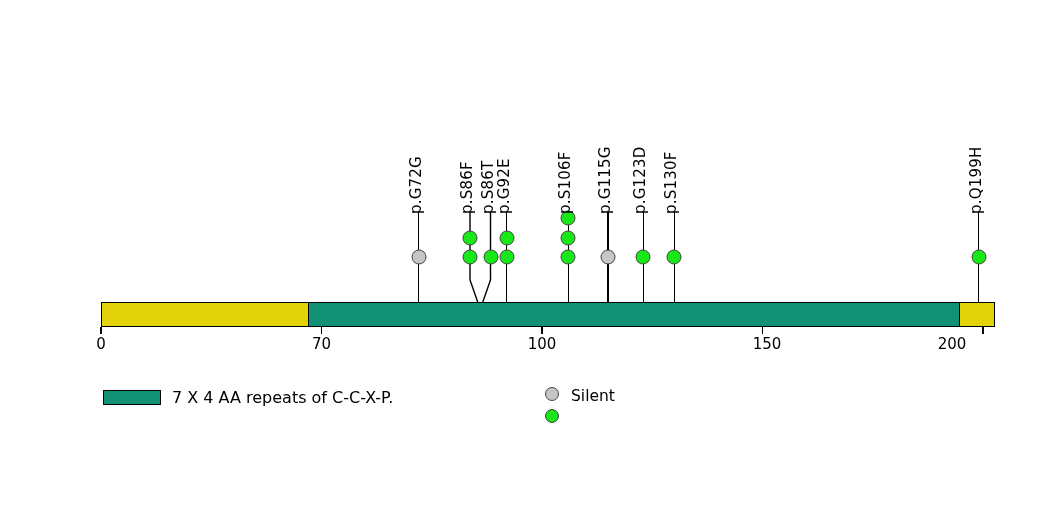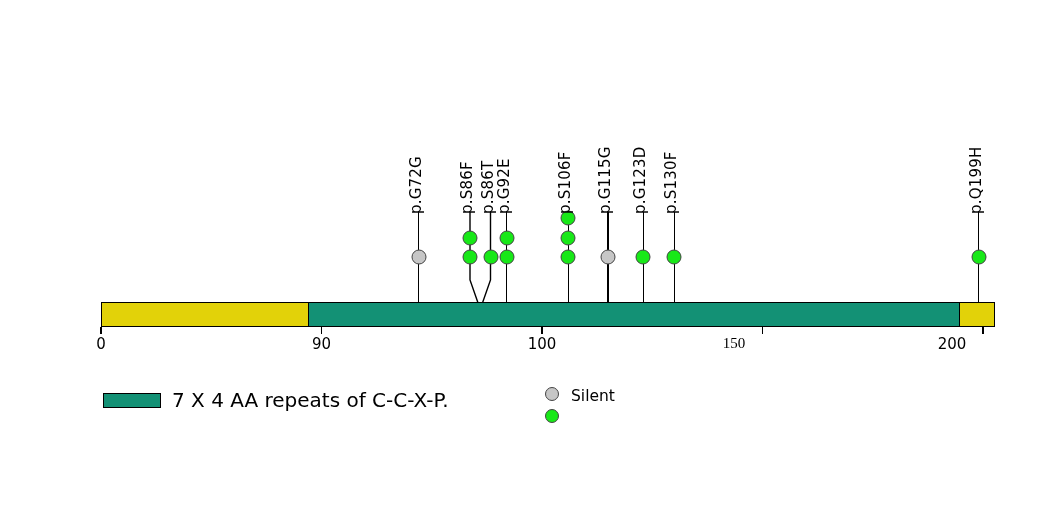--- a/index.html
+++ b/index.html
@@ -98,21 +98,21 @@
     align-items: center;
     gap: 11px;
   }
   #legend-domain-swatch {
     width: 58px;
     height: 15px;
     box-sizing: border-box;
     border: 1.5px solid #000000;
   }
   #legend-domain-label {
-    font-size: 20px;
+    font-size: 16px;
     color: #000000;
     white-space: nowrap;
   }
 
   #legend-variants {
     position: absolute;
     left: 545px;
     top: 387px;
   }
   .legend-var-row {
@@ -182,25 +182,25 @@
   <div id="protein-bar" style="background: rgb(226, 210, 9);">
     <div id="domain-layer">
         <div class="domain-seg" style="left: 205.77px; width: 652.68px; background: rgb(19, 145, 117);"></div>
       </div>
   </div>
 
   <div id="axis">
       <div class="tick-mark" style="left: 100.3px;"></div>
       <div class="tick-label" style="left: 101px;">0</div>
       <div class="tick-mark" style="left: 320.8px;"></div>
-      <div class="tick-label" style="left: 321.5px;">90</div>
+      <div class="tick-label" style="left: 321.5px;">70</div>
       <div class="tick-mark" style="left: 541.3px;"></div>
       <div class="tick-label" style="left: 542px;">100</div>
       <div class="tick-mark" style="left: 761.8px;"></div>
-      <div class="tick-label" style="left: 734px; font-family: Liberation Serif, serif;">150</div>
+      <div class="tick-label" style="left: 767px;">150</div>
       <div class="tick-mark" style="left: 982.3px;"></div>
       <div class="tick-label" style="left: 952px;">200</div>
     </div>
 
   <div id="legend-domain">
     <div id="legend-domain-swatch" style="background: rgb(19, 145, 117);"></div>
     <div id="legend-domain-label">7 X 4 AA repeats of C-C-X-P.</div>
   </div>
 
   <div id="legend-variants">

